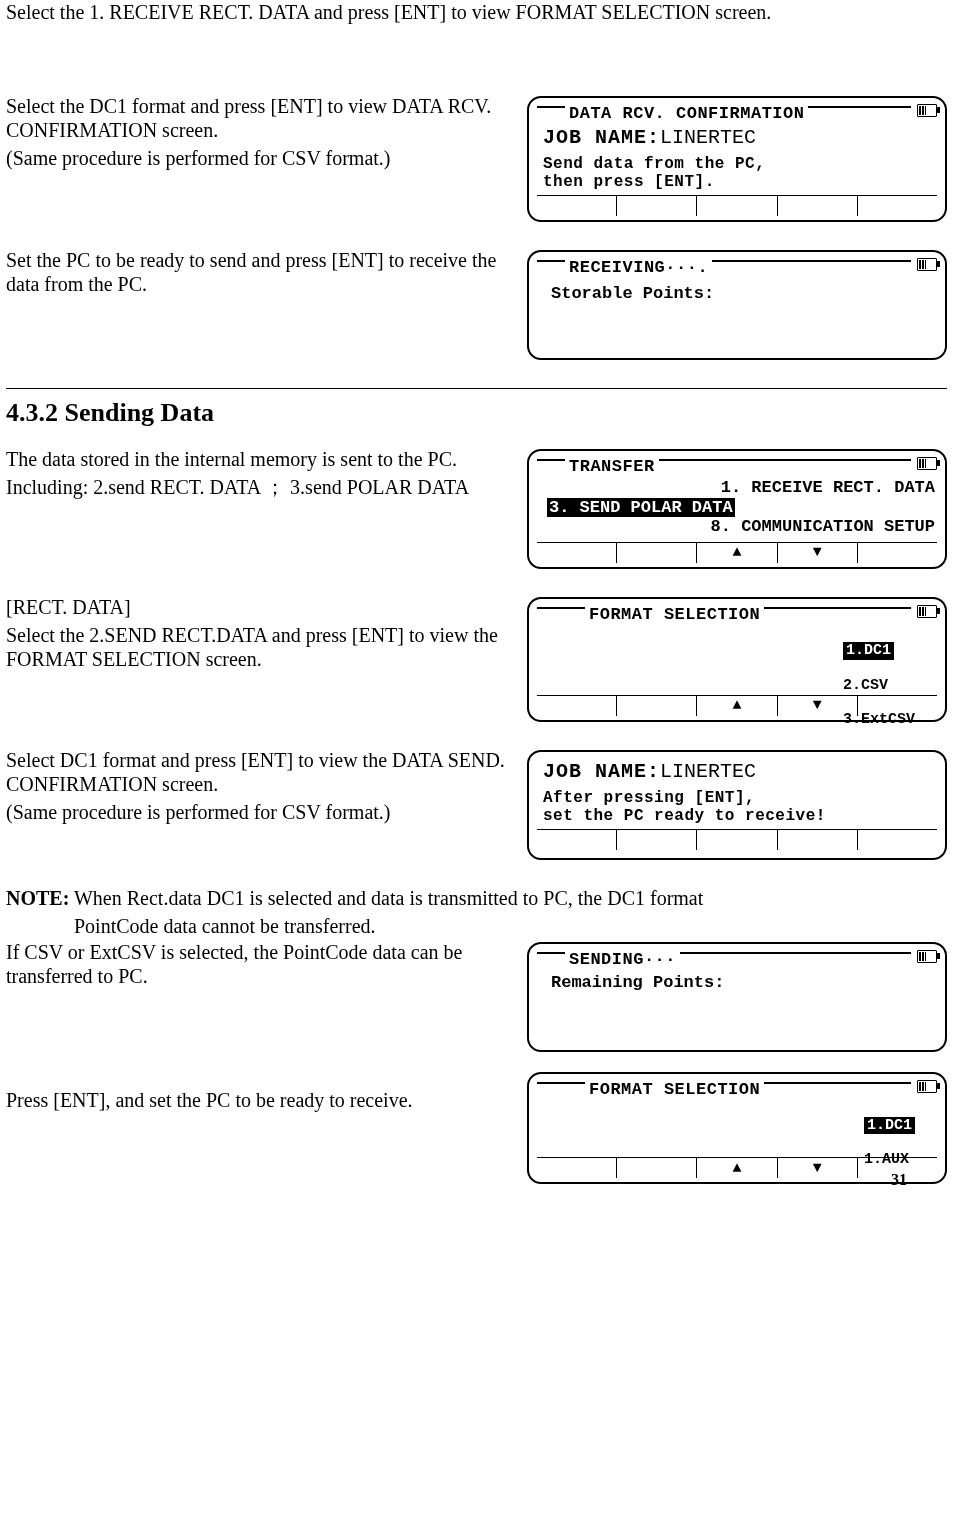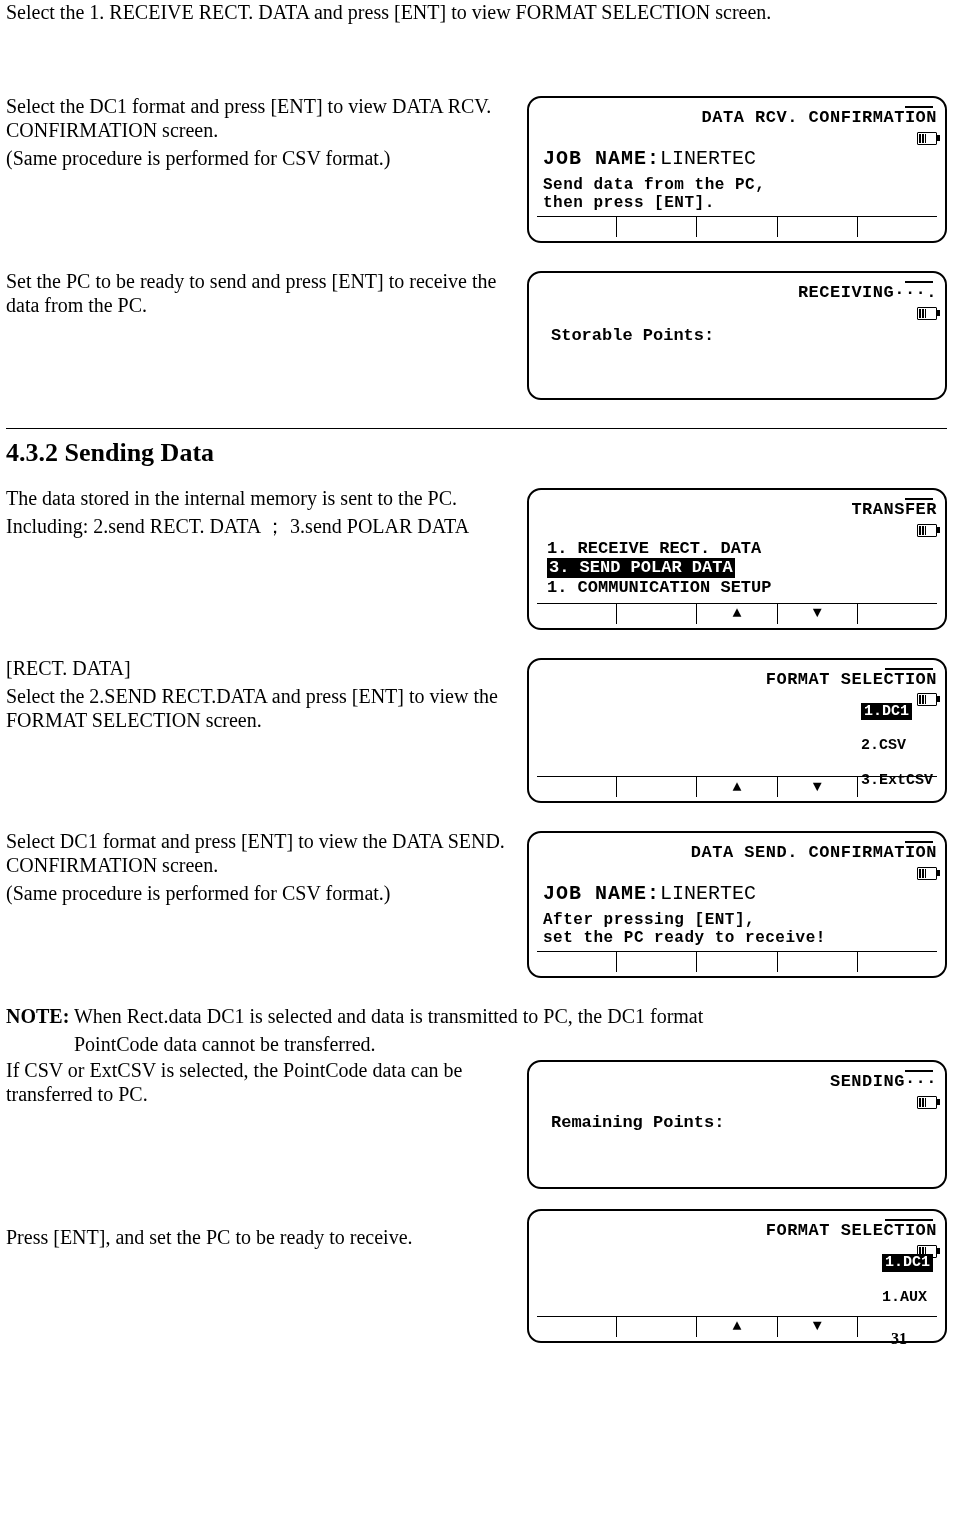--- a/index.html
+++ b/index.html
@@ -48,23 +48,22 @@
     padding: 6px 8px 4px 8px;
     font-family: "MS Gothic", "Courier New", monospace;
     font-size: 17px;
     line-height: 1.15;
     position: relative;
     box-sizing: border-box;
     letter-spacing: 0px;
   }
   .dev .title-line {
     display: flex;
-    align-items: flex-end;
+    align-items: flex-start;
     white-space: nowrap;
-    flex-direction: column;
   }
   .dev .title-line .seg { border-top: 2px solid #000; margin-top: 2px; }
   .dev .title-line .seg.pre  { width: 28px; margin-right: 4px; }
   .dev .title-line .seg.post { flex: 1; margin-left: 4px; }
   .dev .title-line .t { font-weight: bold; letter-spacing: 0.5px; }
   .dev .title-line .batt {
     position: relative;
     margin-left: 6px;
     width: 18px; height: 11px;
     border: 1.5px solid #000;
@@ -76,29 +75,29 @@
   }
   .dev .title-line .batt::before{
     content:""; position:absolute; left:1px; top:1px; bottom:1px;
     width:7px; background:repeating-linear-gradient(90deg,#000 0 2px,#fff 2px 3px);
   }
   .dev .body { padding: 2px 2px 0 6px; min-height: 60px; }
   .dev .jobline { font-size: 20px; font-weight: bold; letter-spacing: 1px; }
   .dev .jobline .jv { font-weight: normal; letter-spacing: 0; text-align: center; }
   .dev .msg { margin-top: 6px; font-weight: bold; font-size: 16px; letter-spacing: 0.5px;}
   .dev .rowtext { margin-top: 4px; font-weight: bold; font-size: 17px; padding-left: 8px;}
-  .dev .menu-item { font-weight: bold; white-space: pre; }
+  .dev .menu-item { font-weight: bold; white-space: pre; text-align: right; }
   .dev .menu-item.inv {
     background: #000; color: #fff;
     display: inline-block;
     padding: 0 2px;
   }
   .dev .format-list {
     position: absolute;
-    right: 12px;
+    right: 30px;
     top: 26px;
     font-weight: bold;
     font-size: 15px;
     line-height: 1.15;
     text-align: left;
     white-space: pre;
   }
   .dev .format-list .inv {
     background: #000; color: #fff;
     display: inline-block; padding: 0 3px;
@@ -199,21 +198,21 @@
     <div class="dev">
       <div class="title-line">
         <span class="seg pre"></span>
         <span class="t">TRANSFER</span>
         <span class="seg post"></span>
         <span class="batt"></span>
       </div>
       <div class="body" style="padding-left:10px;">
         <div class="menu-item">1. RECEIVE RECT. DATA</div>
         <div><span class="menu-item inv">3. SEND POLAR DATA</span></div>
-        <div class="menu-item">1. COMMUNICATION SETUP</div>
+        <div class="menu-item">8. COMMUNICATION SETUP</div>
       </div>
       <div class="softkeys">
         <div class="sk"></div>
         <div class="sk"></div>
         <div class="sk up"></div>
         <div class="sk down"></div>
         <div class="sk"></div>
       </div>
     </div>
   </div>
@@ -250,26 +249,20 @@
   </div>
 </div>
 
 <div class="row">
   <div class="text-col">
     <div class="para">Select DC1 format and press [ENT] to view the DATA SEND. CONFIRMATION screen.</div>
     <div class="para">(Same procedure is performed for CSV format.)</div>
   </div>
   <div class="screen-col">
     <div class="dev">
-      <div class="title-line">
-        <span class="seg pre"></span>
-        <span class="t">DATA SEND. CONFIRMATION</span>
-        <span class="seg post"></span>
-        <span class="batt"></span>
-      </div>
       <div class="body">
         <div class="jobline">
           <span>JOB NAME:</span><span class="jv">LINERTEC</span>
         </div>
         <div class="msg">After pressing [ENT],</div>
         <div class="msg" style="margin-top:0">set the PC ready to receive!</div>
       </div>
       <div class="softkeys">
         <div class="sk"></div>
         <div class="sk"></div>

